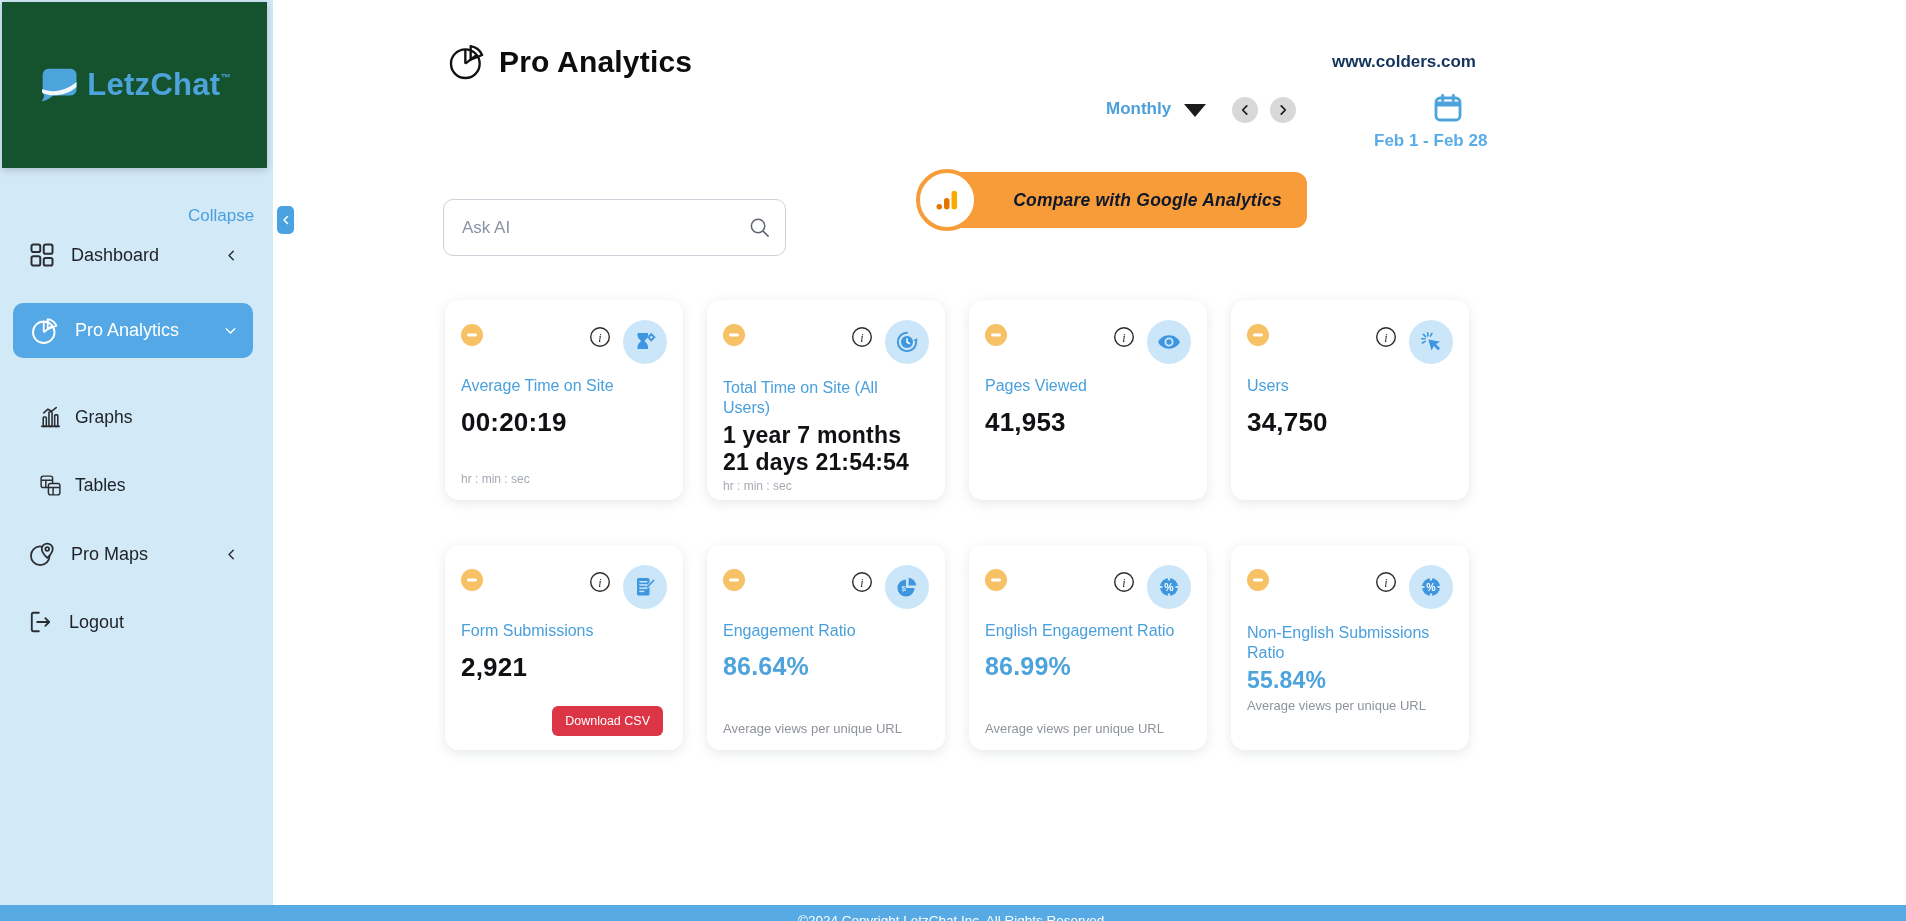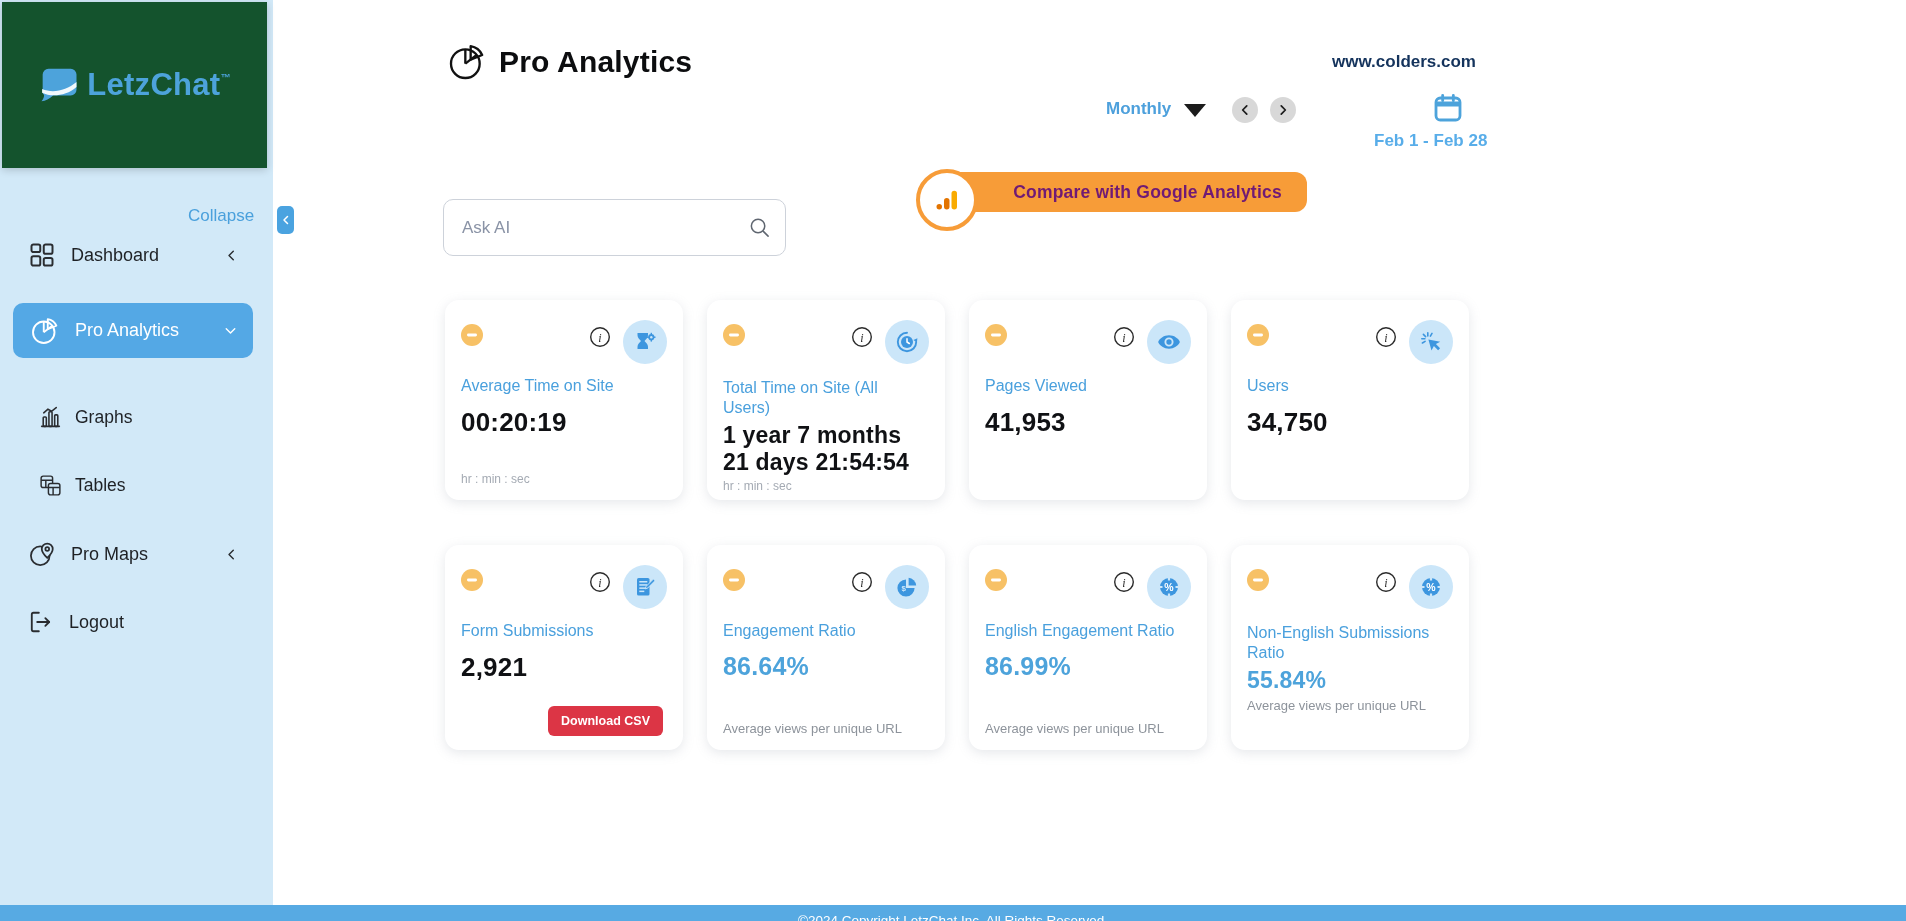--- a/index.html
+++ b/index.html
@@ -48,23 +48,23 @@
   .calendar-ic{position:absolute;left:1432px;top:92px;width:32px;height:32px;cursor:pointer;color:#4da3db;}
 
   
   .askai-wrap{position:absolute;left:443px;top:199px;width:343px;height:57px;}
   .askai-input{width:100%;height:100%;box-sizing:border-box;border:1px solid #cdd2da;border-radius:10px;
     padding:0 48px 0 18px;font-size:17px;color:#30394a;outline:none;font-family:"Liberation Sans",sans-serif;background:#fff;}
   .askai-input::placeholder{color:#8a93a6;}
   .askai-search{position:absolute;right:15px;top:17px;width:23px;height:23px;color:#5f6670;cursor:pointer;}
 
   .compare-wrap{position:absolute;left:916px;top:169px;width:391px;height:62px;cursor:pointer;}
-  .compare-pill{position:absolute;left:30px;top:3px;right:0;height:40px;background:#f79c38;border-radius:12px;
+  .compare-pill{position:absolute;left:30px;top:3px;right:0;height:56px;background:#f79c38;border-radius:12px;
     display:flex;align-items:center;justify-content:center;padding-left:42px;
-    color:#701a75;font-size:17.5px;font-weight:600;letter-spacing:.2px;}
+    color:#0f172a;font-size:17.5px;font-weight:600;letter-spacing:.2px;font-style:italic;}
   .ga-circle{position:absolute;left:0;top:0;width:54px;height:54px;background:#fff;border:4px solid #f79c38;
     border-radius:50%;display:flex;align-items:center;justify-content:center;}
   .ga-circle svg{width:30px;height:30px;}
 
   .filters-btn{position:absolute;left:1320px;top:175px;width:143px;height:56px;background:#55a9e4;border-radius:10px;
     display:flex;align-items:center;justify-content:center;gap:10px;color:#fff;font-size:18px;font-weight:600;cursor:pointer;}
   .filters-btn svg{width:23px;height:23px;}
 
   
   .cards{position:absolute;left:445px;top:300px;display:grid;
@@ -82,21 +82,21 @@
   .card-value{font-size:26px;font-weight:bold;color:#101114;margin-top:10px;line-height:1.16;letter-spacing:.2px;}
   .card-sub{margin-top:auto;color:#a4aab3;font-size:12px;}
   .sub-lg{font-size:13px;color:#8d939b;}
   .value-blue{color:#4da3db;font-size:25px;}
   .compact .card-head{height:38px;}
   .compact .card-title{margin-top:20px;line-height:1.25;}
   .compact .card-value{margin-top:4px;font-size:23px;}
   .compact .card-sub{margin-top:4px;}
   .csv-row{margin-top:auto;display:flex;justify-content:flex-end;padding-right:4px;}
   .csv-btn{background:#dc3545;color:#fff;border:none;border-radius:6px;padding:8px 13px;
-    font-size:12.5px;font-weight:bold;font-family:"Liberation Sans",sans-serif;cursor:pointer;}
+    font-size:12.5px;font-weight:normal;font-family:"Liberation Sans",sans-serif;cursor:pointer;}
 
   
   .footer{position:absolute;left:0;top:905px;width:1906px;height:40px;background:#57aae3;
     text-align:center;color:#fff;font-size:13.5px;padding-top:8px;box-sizing:border-box;}
 </style>
 </head>
 <body>
 
 <div class="page">
 

